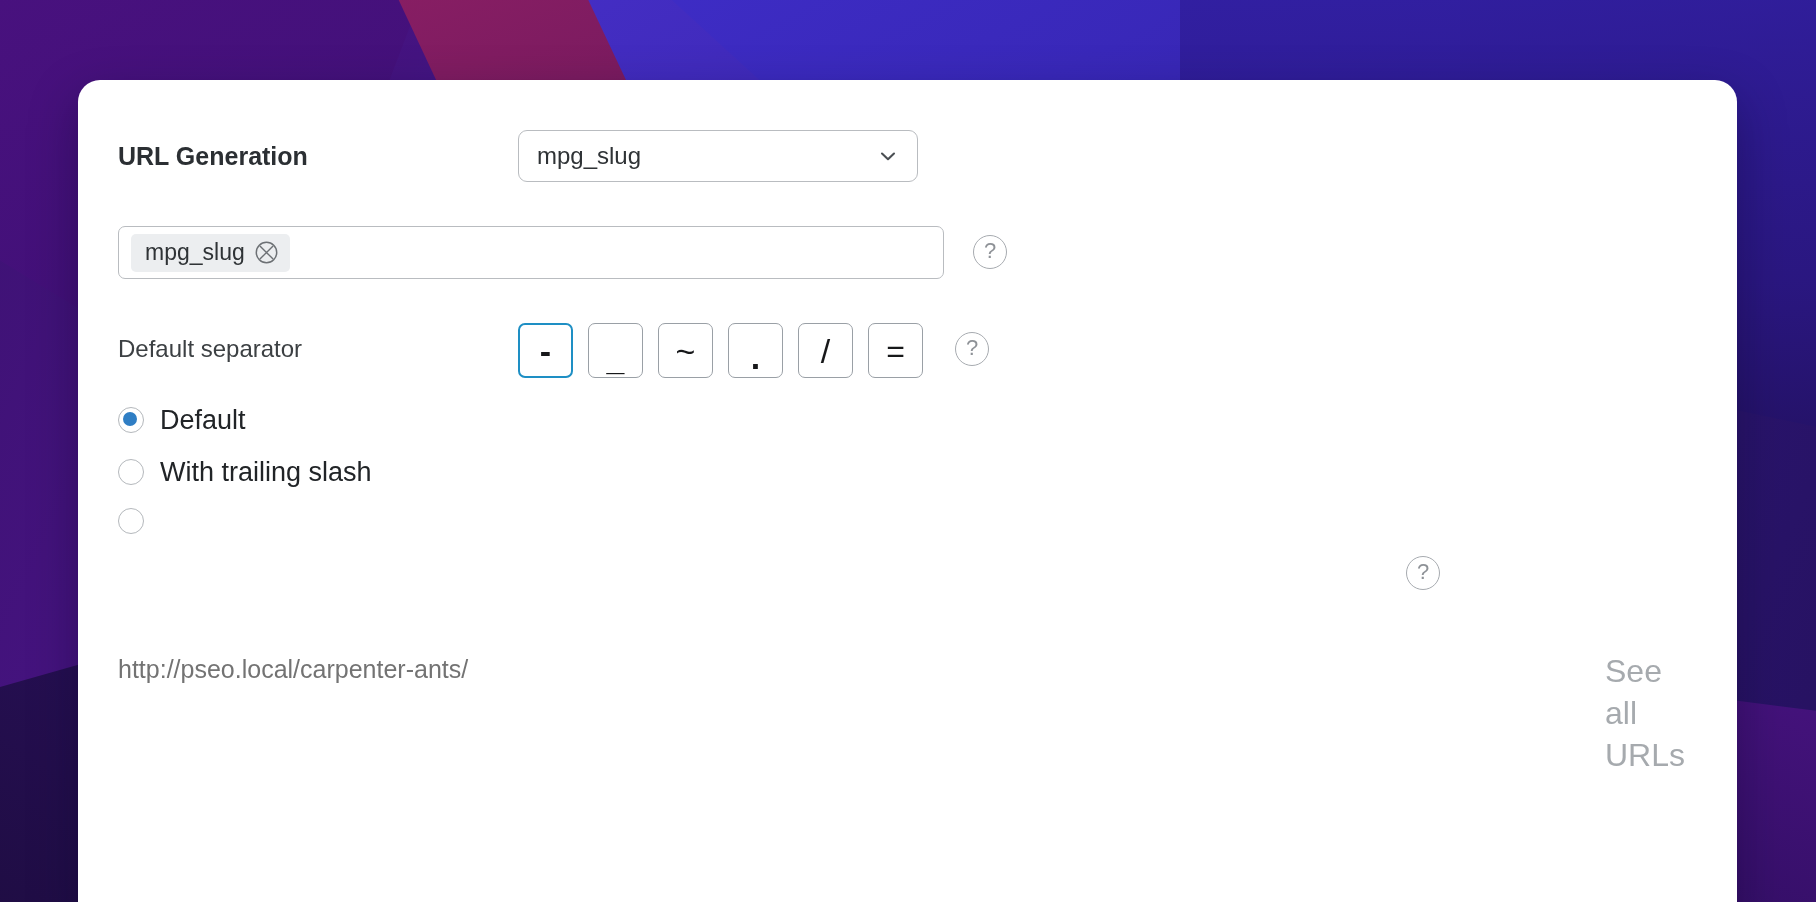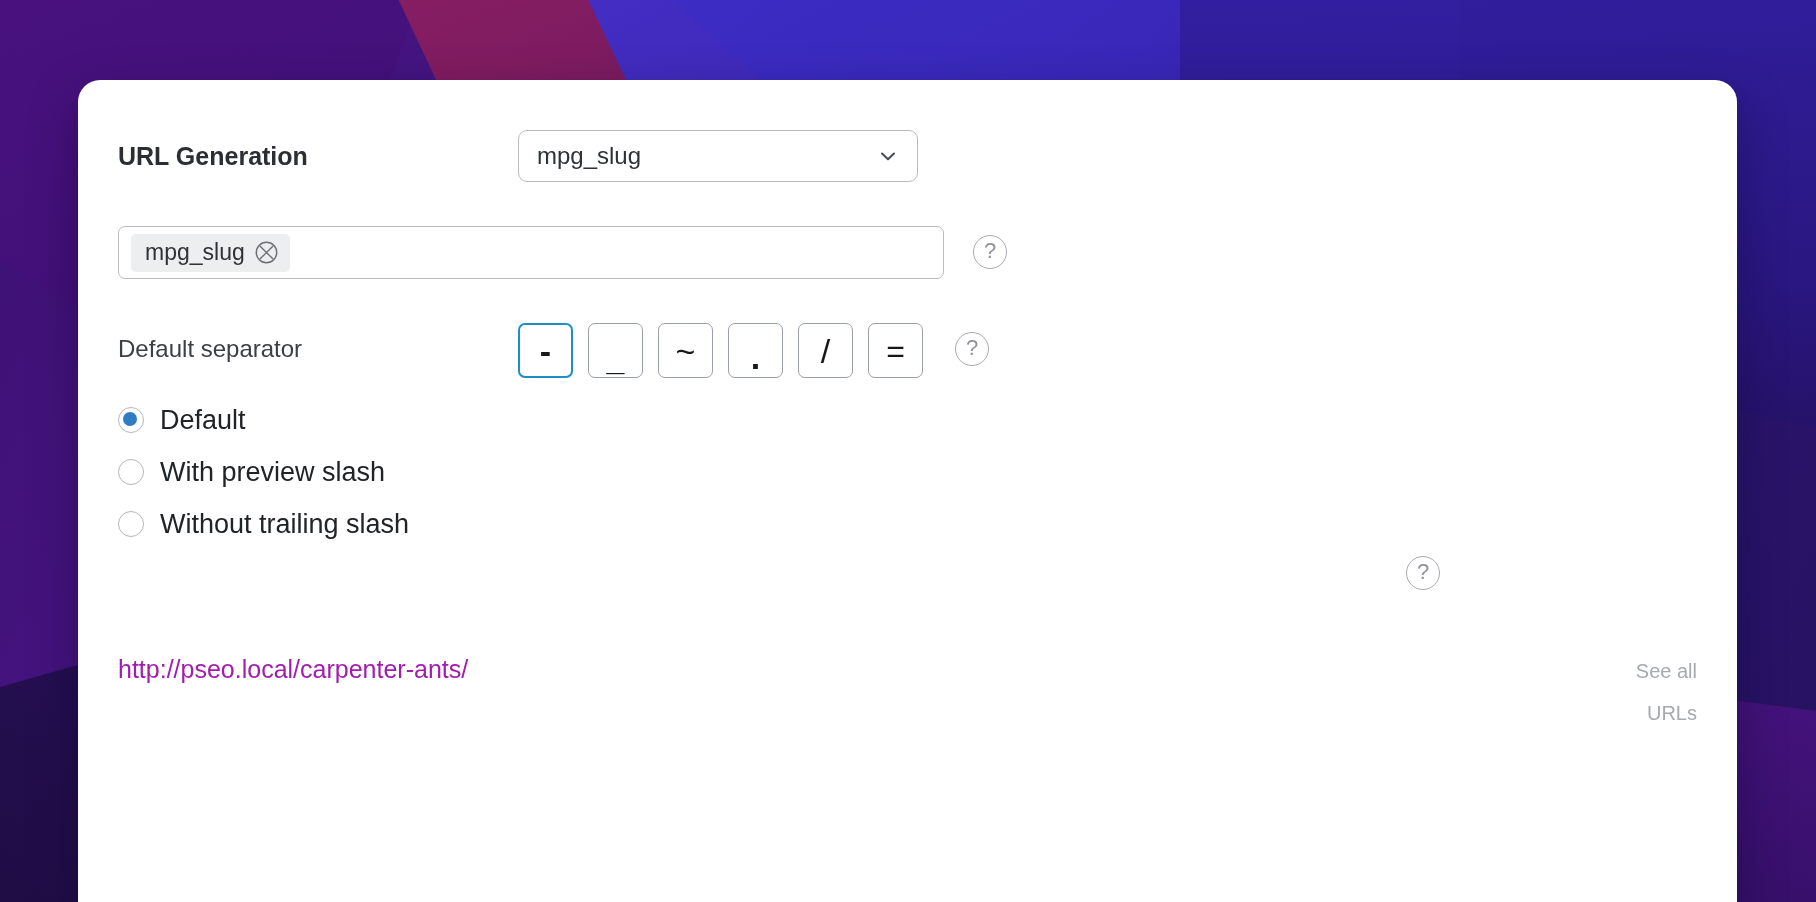--- a/index.html
+++ b/index.html
@@ -277,30 +277,30 @@
   }
   .radio-label {
     font-size: 27px;
     color: #212427;
     line-height: 32px;
   }
 
   
   .preview-value {
     font-size: 25px;
-    color: #a21caf;
+    color: #737373;
     line-height: 32px;
     flex: 1 1 auto;
     padding-top: 3px;
   }
   .see-all-link {
     width: 92px;
     flex: 0 0 92px;
-    text-align: right;
-    font-size: 20px;
+    text-align: left;
+    font-size: 32px;
     line-height: 42px;
     color: #a6aaae;
     cursor: pointer;
     margin-left: auto;
   }
 </style>
 </head>
 <body>
 
 <div class="bg">
@@ -379,25 +379,24 @@
 
     <div class="row row-trailing">
       <div class="row-field" style="position:relative">
         <div class="radio-group">
           <label class="radio-option checked">
             <span class="radio-mark"></span>
             <span class="radio-label">Default</span>
           </label>
           <label class="radio-option">
             <span class="radio-mark"></span>
-            <span class="radio-label">With preview slash</span>
+            <span class="radio-label">With trailing slash</span>
           </label>
           <label class="radio-option">
             <span class="radio-mark"></span>
-            <span class="radio-label">Without trailing slash</span>
           </label>
         </div>
         <div class="help-icon help-trailing">?</div>
       </div>
     </div>
 
     <div class="row row-preview">
       <div class="row-field">
         <div class="preview-value">http://pseo.local/carpenter-ants/</div>
         <a class="see-all-link">See all URLs</a>

